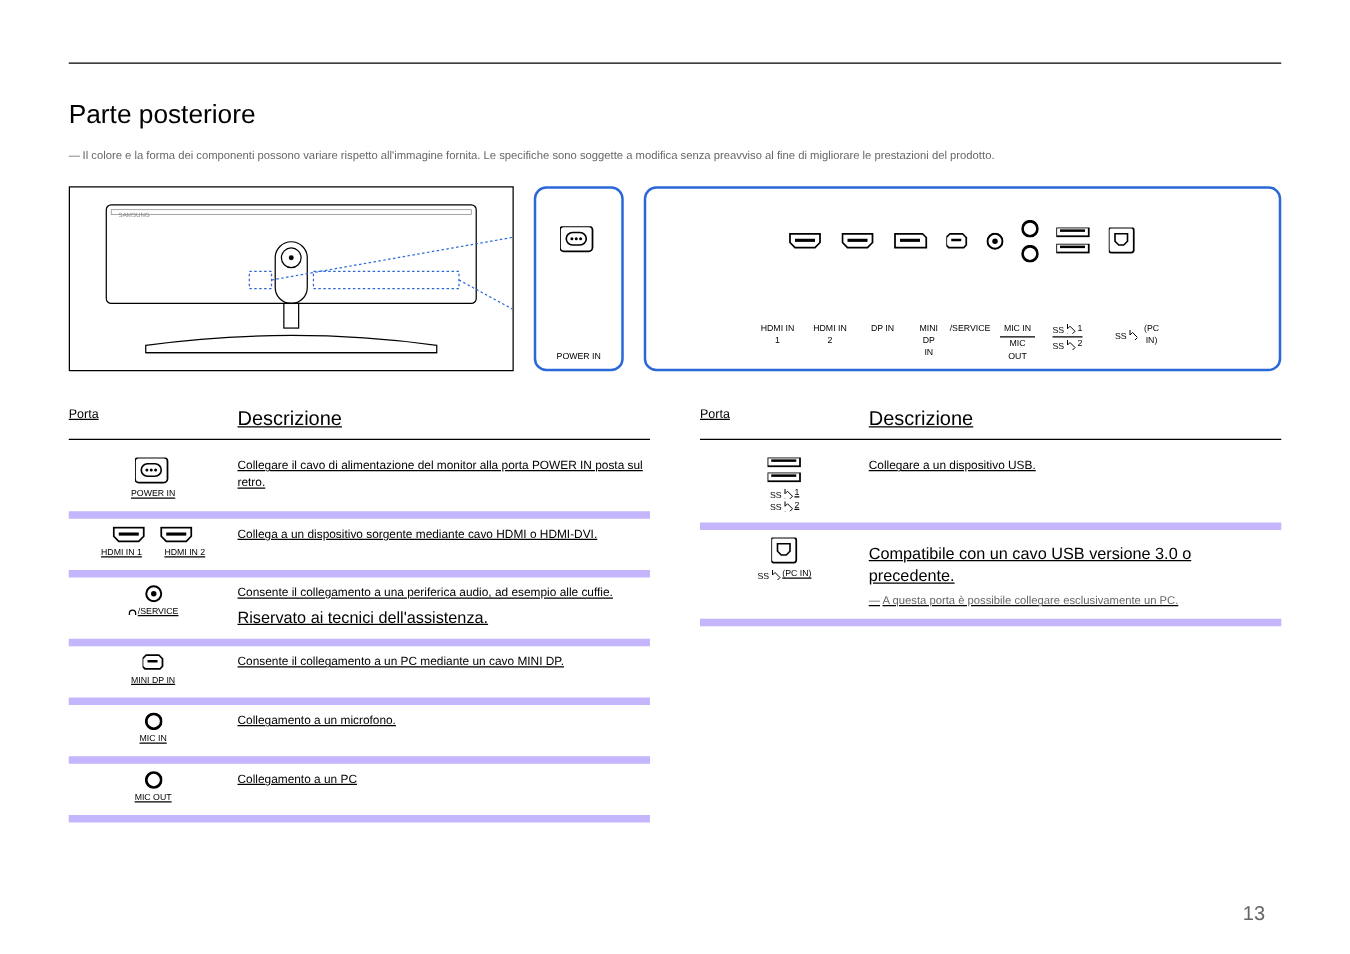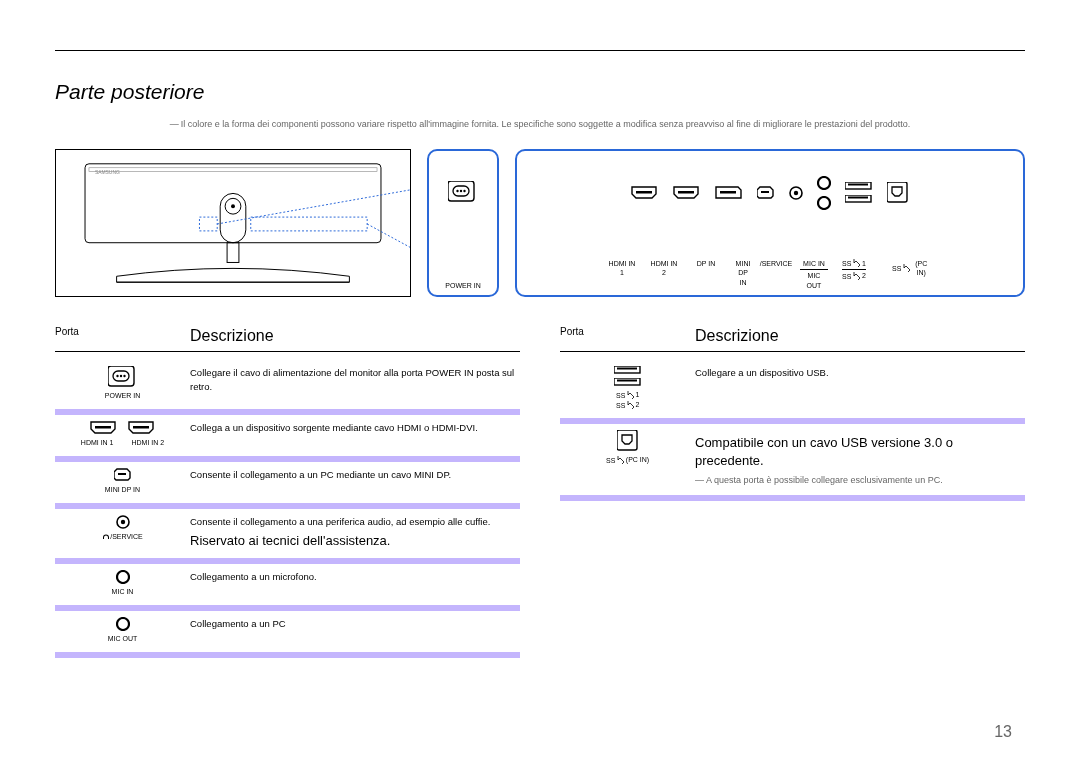--- a/index.html
+++ b/index.html
@@ -7,34 +7,34 @@
     font-family: Arial, Helvetica, sans-serif;
     background: #fff;
     color: #000;
     width: 1080px;
     height: 763px;
     position: relative;
     padding: 50px 55px 0 55px;
     line-height: 1.4;
   }
   .top-rule { border-top: 1px solid #000; margin-bottom: 26px; }
-  .page-title { font-size: 21px; font-weight: 400; margin-bottom: 12px; font-style: italic; }
+  .page-title { font-size: 21px; font-weight: 400; margin-bottom: 12px; }
   .note-sup { font-size: 9px; color: #666; vertical-align: top; margin-right: 2px; }
-  .disclaimer { font-size: 9px; color: #666; margin-bottom: 18px; text-align: center; }
+  .disclaimer { font-size: 9px; color: #666; margin-bottom: 18px; }
   .diagram-row { display: flex; gap: 16px; margin-bottom: 28px; align-items: stretch; }
   .monitor-box { border: 1px solid #000; width: 356px; height: 148px; position: relative; }
   .monitor-svg { width: 100%; height: 100%; }
   .callout { border: 2.5px solid #2a68d8; border-radius: 10px; padding: 14px 12px 4px 12px; display: flex; flex-direction: column; justify-content: space-between; }
   .callout.small { width: 72px; }
   .callout.large { flex: 1; }
   .port-icon-row { display: flex; gap: 14px; align-items: center; justify-content: center; height: 56px; }
   .port-label-row { display: flex; gap: 14px; align-items: flex-start; justify-content: center; font-size: 7px; margin-top: 6px; }
   .port-label-row > div, .port-label-row > span { text-align: center; }
   .plabel { font-size: 7px; text-align: center; }
-  .columns { display: flex; gap: 40px; }
+  .columns { display: flex; gap: 40px; text-decoration: underline; }
   .col { flex: 1; }
   .tbl-head { display: flex; border-bottom: 1px solid #000; padding-bottom: 4px; margin-bottom: 8px; }
   .th-porta { width: 135px; font-size: 10px; }
   .th-desc { flex: 1; font-size: 16px; }
   .tbl-row { display: flex; border-bottom: 6px solid #c4b5fd; padding: 6px 0 8px 0; }
   .tbl-row .cell-icon { width: 135px; font-size: 7px; text-align: center; display:flex; flex-direction:column; align-items:center; gap:3px; }
   .tbl-row .cell-desc { flex: 1; font-size: 9.5px; color: #000; }
   .cell-desc .sub { font-size: 9px; color: #666; margin-top: 4px; }
   .cell-desc .sub-line { font-size: 13px; color: #000; margin-top: 4px; }
   .page-num { position: absolute; bottom: 20px; right: 68px; font-size: 16px; color: #666; }
@@ -234,44 +234,44 @@
           <span>HDMI IN 1</span>
           <span>HDMI IN 2</span>
         </div>
       </div>
       <div class="cell-desc">Collega a un dispositivo sorgente mediante cavo HDMI o HDMI-DVI.</div>
     </div>
 
 
     <div class="tbl-row">
       <div class="cell-icon">
-        <svg width="18" height="14">
-            <use href="#ic-minidp"></use>
-          </svg>
-        <span>MINI DP IN</span>
-      </div>
-      <div class="cell-desc">Consente il collegamento a un PC mediante un cavo MINI DP.</div>
-    </div>
-
-    <div class="tbl-row">
-      <div class="cell-icon">
         <svg width="14" height="14">
             <use href="#ic-jack"></use>
           </svg>
         <span style="display:flex;align-items:center;justify-content:center">
             <svg width="8" height="8">
               <use href="#ic-headphone" transform="scale(0.5)"></use>
             </svg>
             <span>/SERVICE</span>
           </span>
       </div>
       <div class="cell-desc">
         <div>Consente il collegamento a una periferica audio, ad esempio alle cuffie.</div>
         <div class="sub-line">Riservato ai tecnici dell'assistenza.</div>
       </div>
+    </div>
+
+    <div class="tbl-row">
+      <div class="cell-icon">
+        <svg width="18" height="14">
+            <use href="#ic-minidp"></use>
+          </svg>
+        <span>MINI DP IN</span>
+      </div>
+      <div class="cell-desc">Consente il collegamento a un PC mediante un cavo MINI DP.</div>
     </div>
 
     <div class="tbl-row">
       <div class="cell-icon">
         <svg width="14" height="14">
             <use href="#ic-jack-hole"></use>
           </svg>
         <span>MIC IN</span>
       </div>
       <div class="cell-desc">Collegamento a un microfono.</div>

